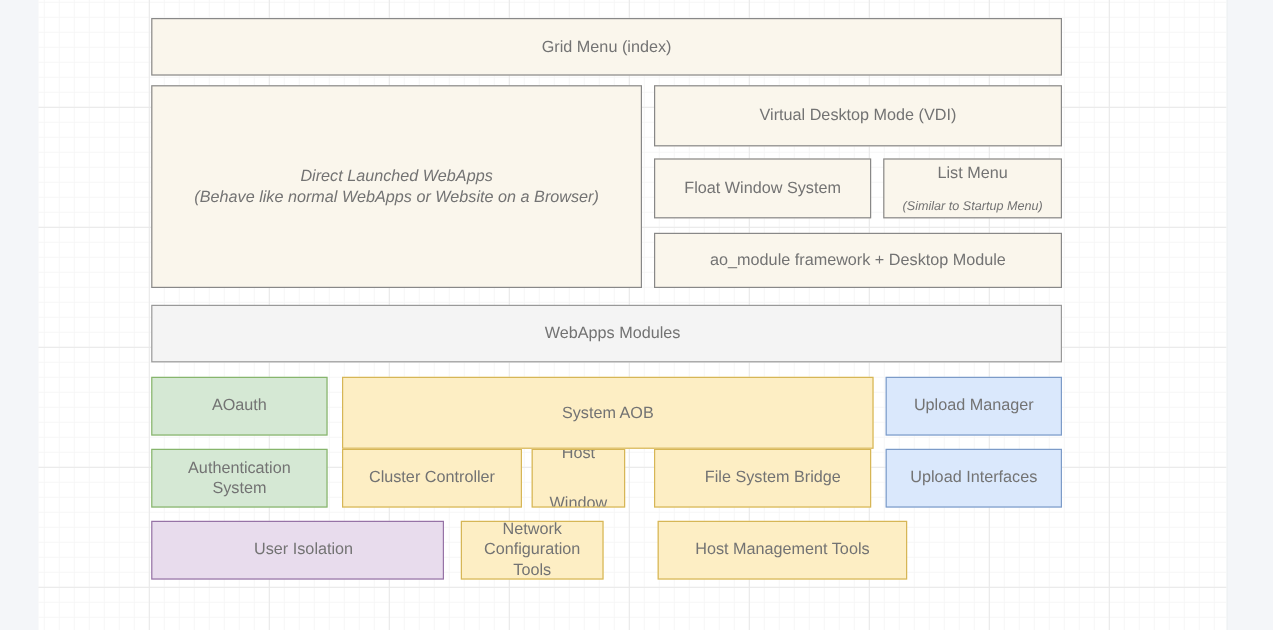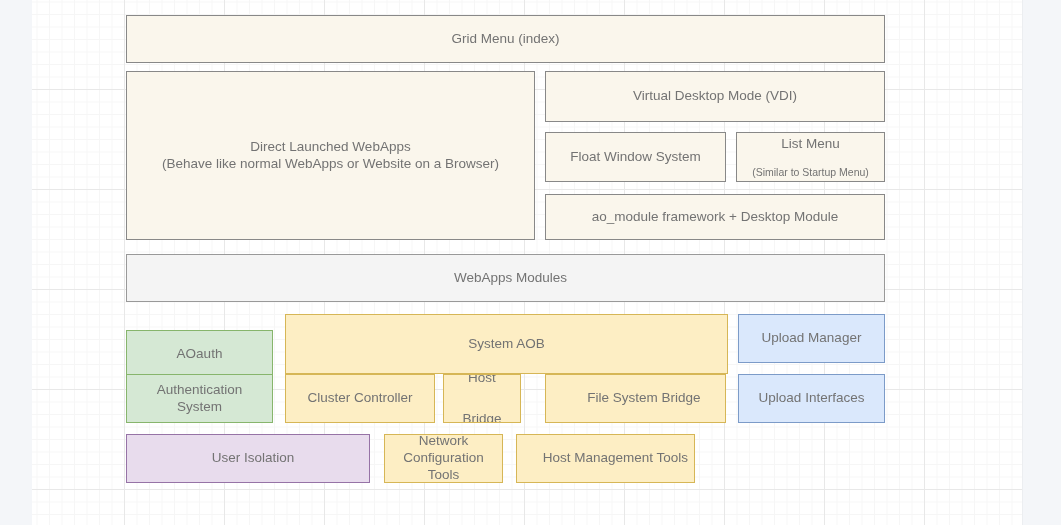--- a/index.html
+++ b/index.html
@@ -60,20 +60,21 @@
     line-height: 1.25;
     padding: 2px 6px;
     border-style: solid;
     border-width: 1.4px;
     overflow: hidden;
   }
   .node .sub {
     font-size: 10.5px;
     line-height: 1.2;
     margin-top: 13px;
+    font-style: italic;
   }
   .node .ln { display: block; }
 
   
   .fill-cream  { background: #faf6ec; border-color: #888888; }
   .fill-gray   { background: #f4f4f4; border-color: #999999; padding-left: 16px; }
   .fill-green  { background: #d5e8d4; border-color: #87b56c; }
   .fill-yellow { background: #fdeec4; border-color: #d6b656; }
   .fill-blue   { background: #dae8fc; border-color: #7c9bc8; }
   .fill-purple { background: #e8dced; border-color: #9673a6; padding-left: 16px; }
@@ -85,21 +86,21 @@
 
   <div id="gutter-left"></div>
   <div id="gutter-right"></div>
 
   <div id="canvas">
 
     <div class="node fill-cream" style="left:94px; top:15px; width:759px; height:48px;">
       <span class="ln">Grid Menu (index)</span>
     </div>
 
-    <div class="node fill-cream" style="left:94px; top:71px; width:409px; height:169px;">
+    <div class="node fill-cream" style="left:94px; top:71px; width:409px; height:169px;font-style:italic;">
       <span class="ln">Direct Launched WebApps</span>
       <span class="ln">(Behave like normal WebApps or Website on a Browser)</span>
     </div>
 
     <div class="node fill-cream" style="left:513px; top:71px; width:340px; height:51px;">
       <span class="ln">Virtual Desktop Mode (VDI)</span>
     </div>
 
     <div class="node fill-cream" style="left:513px; top:132px; width:181px; height:50px;">
       <span class="ln">Float Window System</span>
@@ -111,21 +112,21 @@
     </div>
 
     <div class="node fill-cream" style="left:513px; top:194px; width:340px; height:46px;">
       <span class="ln">ao_module framework + Desktop Module</span>
     </div>
 
     <div class="node fill-gray" style="left:94px; top:254px; width:759px; height:48px;">
       <span class="ln">WebApps Modules</span>
     </div>
 
-    <div class="node fill-green" style="left:94px; top:330px; width:147px; height:49px;">
+    <div class="node fill-green" style="left:94px; top:314px; width:147px; height:49px;">
       <span class="ln">AOauth</span>
     </div>
 
     <div class="node fill-yellow" style="left:253px; top:314px; width:443px; height:60px;">
       <span class="ln">System AOB</span>
     </div>
 
     <div class="node fill-blue" style="left:706px; top:314px; width:147px; height:49px;">
       <span class="ln">Upload Manager</span>
     </div>
@@ -134,38 +135,38 @@
       <span class="ln">Authentication</span>
       <span class="ln">System</span>
     </div>
 
     <div class="node fill-yellow" style="left:253px; top:374px; width:150px; height:49px;">
       <span class="ln">Cluster Controller</span>
     </div>
 
     <div class="node fill-yellow" style="left:411px; top:374px; width:78px; height:49px;gap:24px;">
       <span class="ln">Host</span>
-      <span class="ln">Bridge</span>
+      <span class="ln">Window</span>
     </div>
 
     <div class="node fill-yellow" style="left:513px; top:374px; width:181px; height:49px;padding-left:23px;">
       <span class="ln">File System Bridge</span>
     </div>
 
     <div class="node fill-blue" style="left:706px; top:374px; width:147px; height:49px;">
       <span class="ln">Upload Interfaces</span>
     </div>
 
     <div class="node fill-purple" style="left:94px; top:434px; width:244px; height:49px;">
       <span class="ln">User Isolation</span>
     </div>
 
     <div class="node fill-yellow" style="left:352px; top:434px; width:119px; height:49px;">
       <span class="ln">Network</span>
       <span class="ln">Configuration Tools</span>
     </div>
 
-    <div class="node fill-yellow" style="left:484px; top:434px; width:179px; height:49px;align-items:flex-end;">
+    <div class="node fill-yellow" style="left:516px; top:434px; width:208px; height:49px;">
       <span class="ln">Host Management Tools</span>
     </div>
 
   </div>
 </div>
 
 </body></html>

